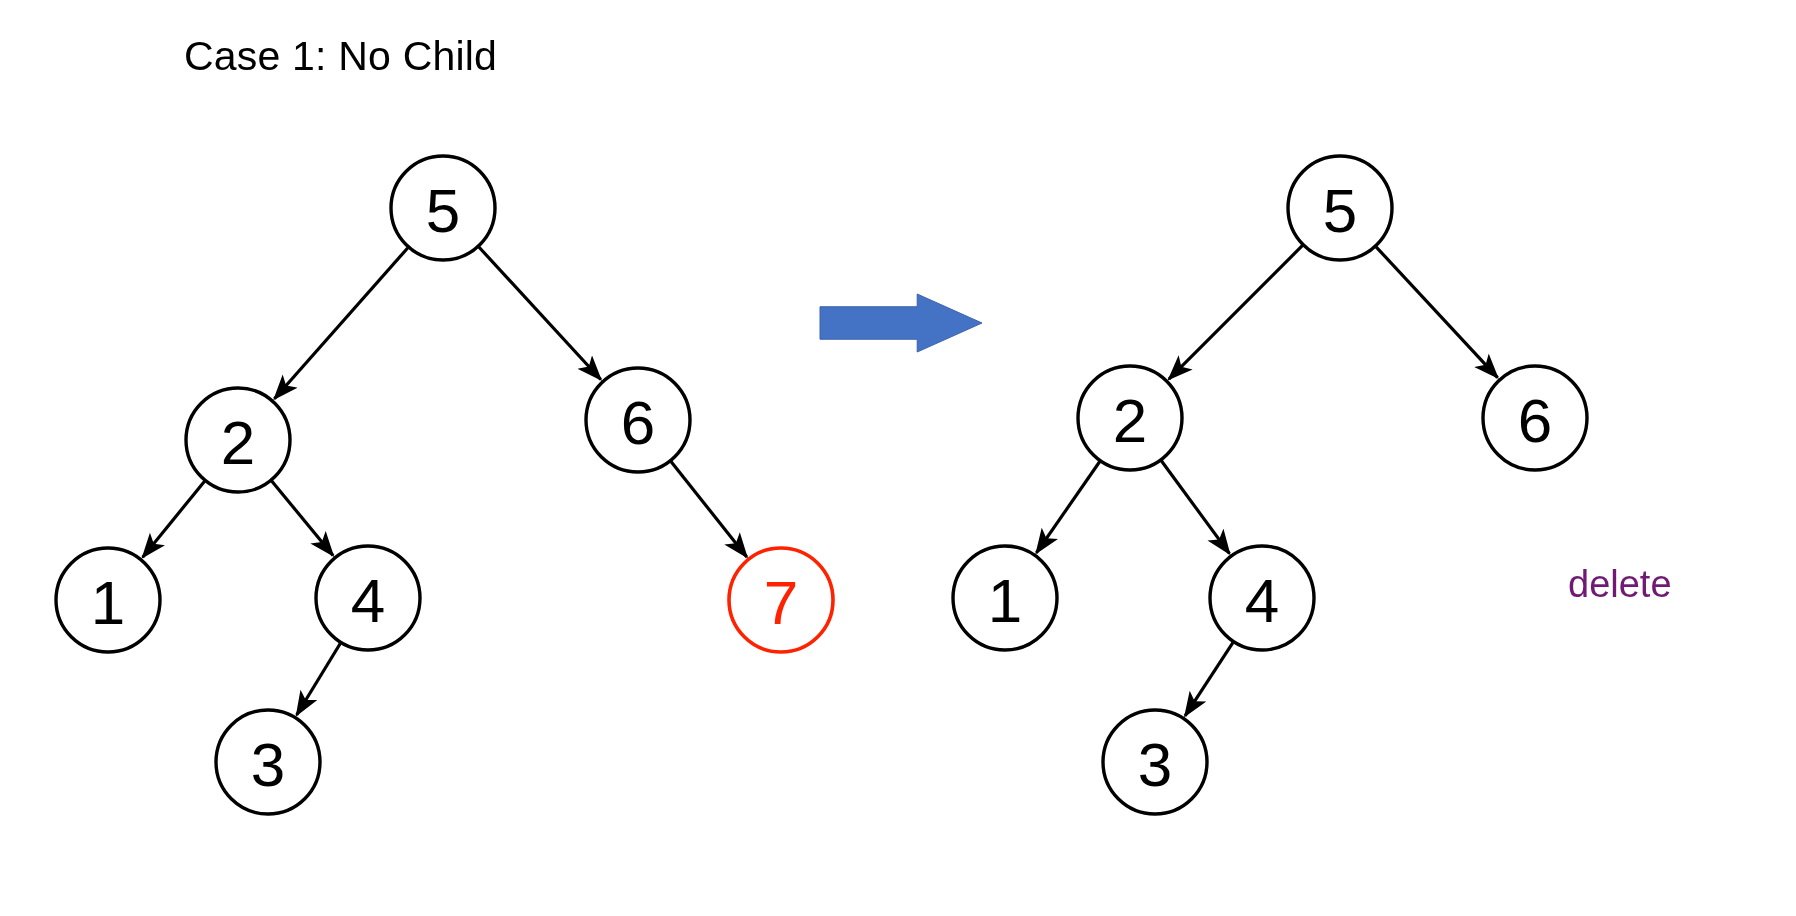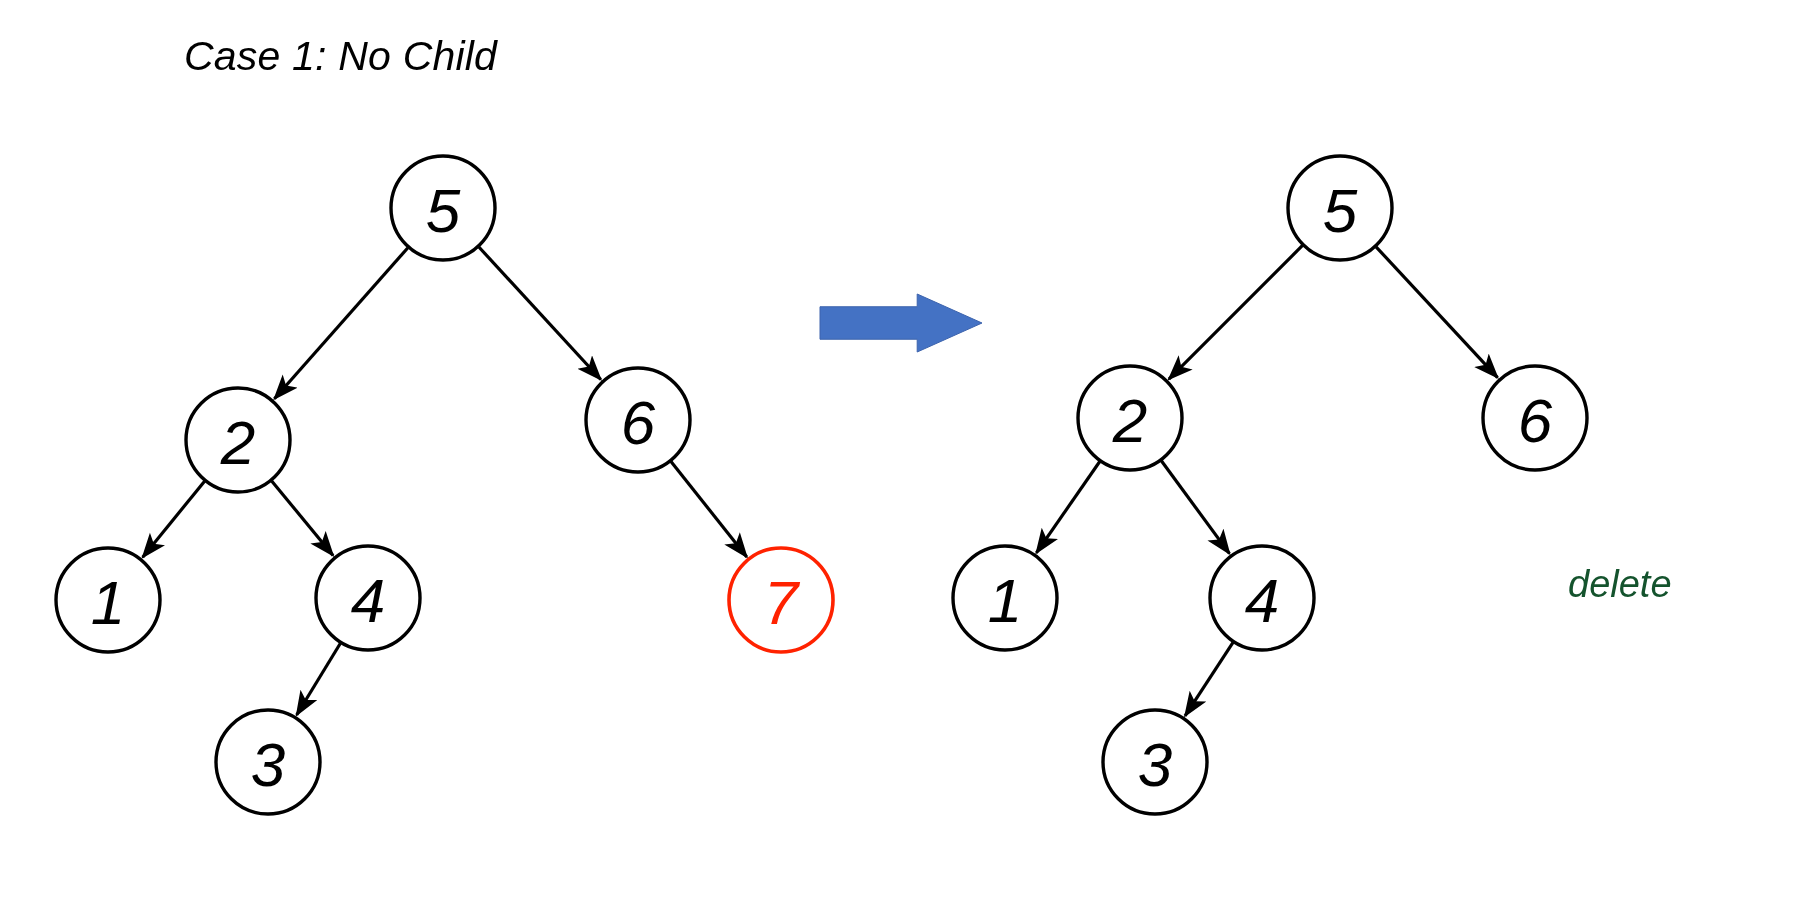--- a/index.html
+++ b/index.html
@@ -14,40 +14,39 @@
     height: 916px;
     position: relative;
     overflow: hidden;
     color: #000000;
   }
   #slide {
     position: relative;
     width: 1796px;
     height: 916px;
     background: #ffffff;
-    font-style: italic;
   }
   #slide-title {
     position: absolute;
     left: 184px;
     top: 30px;
     font-size: 41px;
     line-height: 52px;
     font-weight: 400;
     letter-spacing: 0.2px;
     color: #000000;
     white-space: nowrap;
   }
   #delete-label {
     position: absolute;
     left: 1568px;
     top: 558px;
     font-size: 38px;
     line-height: 52px;
-    color: #14532d;
+    color: #701a75;
     white-space: nowrap;
   }
   svg.diagram {
     position: absolute;
     left: 0;
     top: 0;
     width: 1796px;
     height: 916px;
     overflow: visible;
   }

